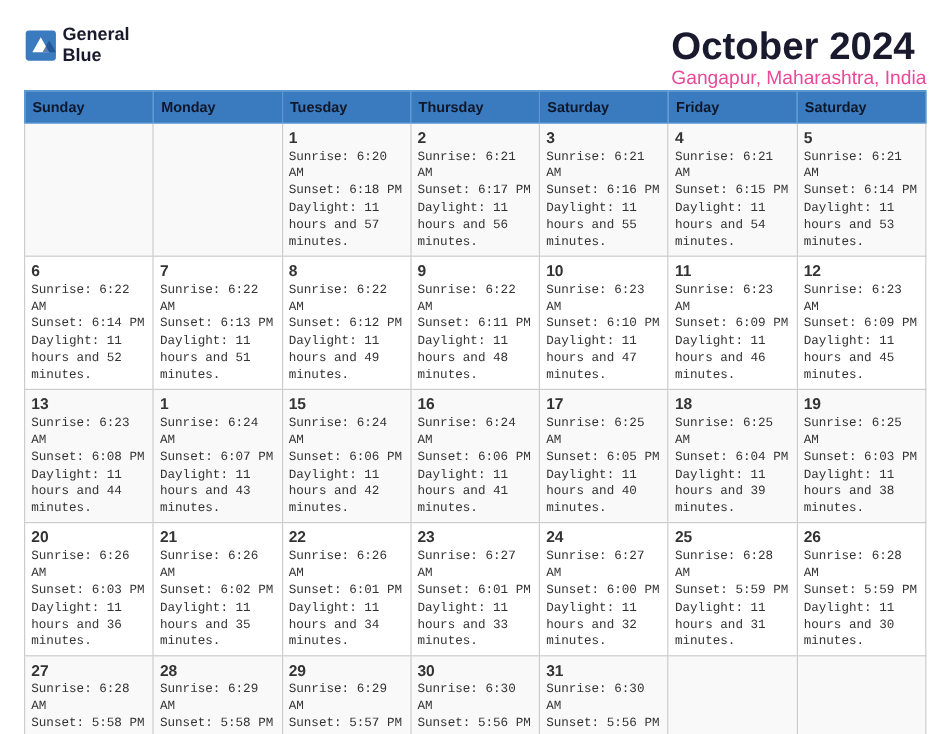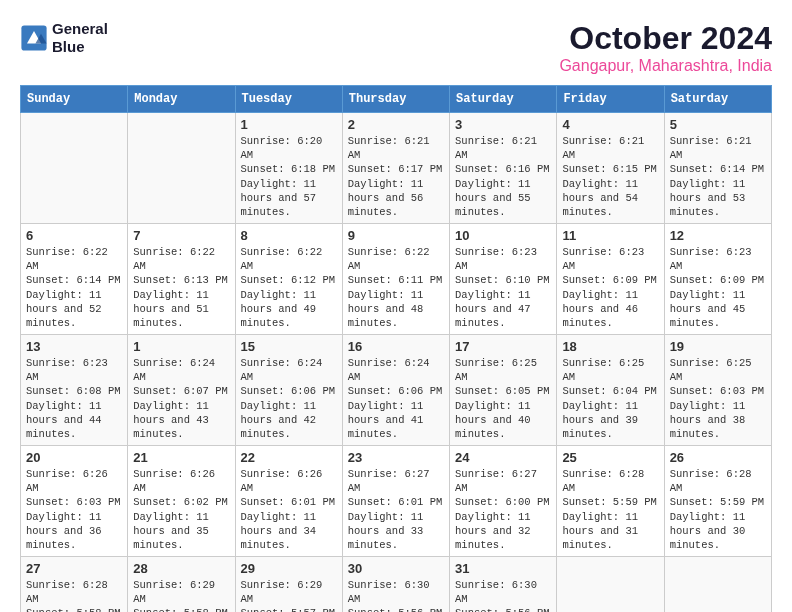--- a/index.html
+++ b/index.html
@@ -7,64 +7,62 @@
       font-family: Arial, sans-serif;
       background: #fff;
       width: 792px;
       min-height: 612px;
       padding: 20px;
     }
     .header-area {
       display: flex;
       justify-content: space-between;
       align-items: flex-start;
-      margin-bottom: 10px;
       gap: 20px;
     }
     .logo {
       display: flex;
       align-items: center;
       gap: 4px;
     }
     .logo-text {
       font-size: 15px;
       font-weight: bold;
       color: #1a1a2e;
       line-height: 1.2;
     }
     .logo-icon {
       width: 28px;
       height: 28px;
     }
     .title-area {
-      text-align: right;
+      text-align: left;
     }
     .main-title {
       font-size: 32px;
       font-weight: bold;
       color: #1a1a2e;
     }
     .subtitle {
       font-size: 16px;
       color: #ec4899;
     }
     table {
       width: 100%;
       border-collapse: collapse;
       font-size: 11px;
     }
     thead tr th {
       background-color: #3a7abf;
-      color: #ffffff;
+      color: #0f172a;
       text-align: left;
       padding: 6px 6px;
       font-size: 12px;
       font-weight: bold;
       border: 1px solid #5a9ad4;
-      font-family: Liberation Mono, monospace;
     }
     tbody tr td {
       border: 1px solid #ccc;
       vertical-align: top;
       padding: 4px 5px;
       height: 80px;
       width: 108px;
       color: #333;
     }
     tbody tr:nth-child(odd) td {

